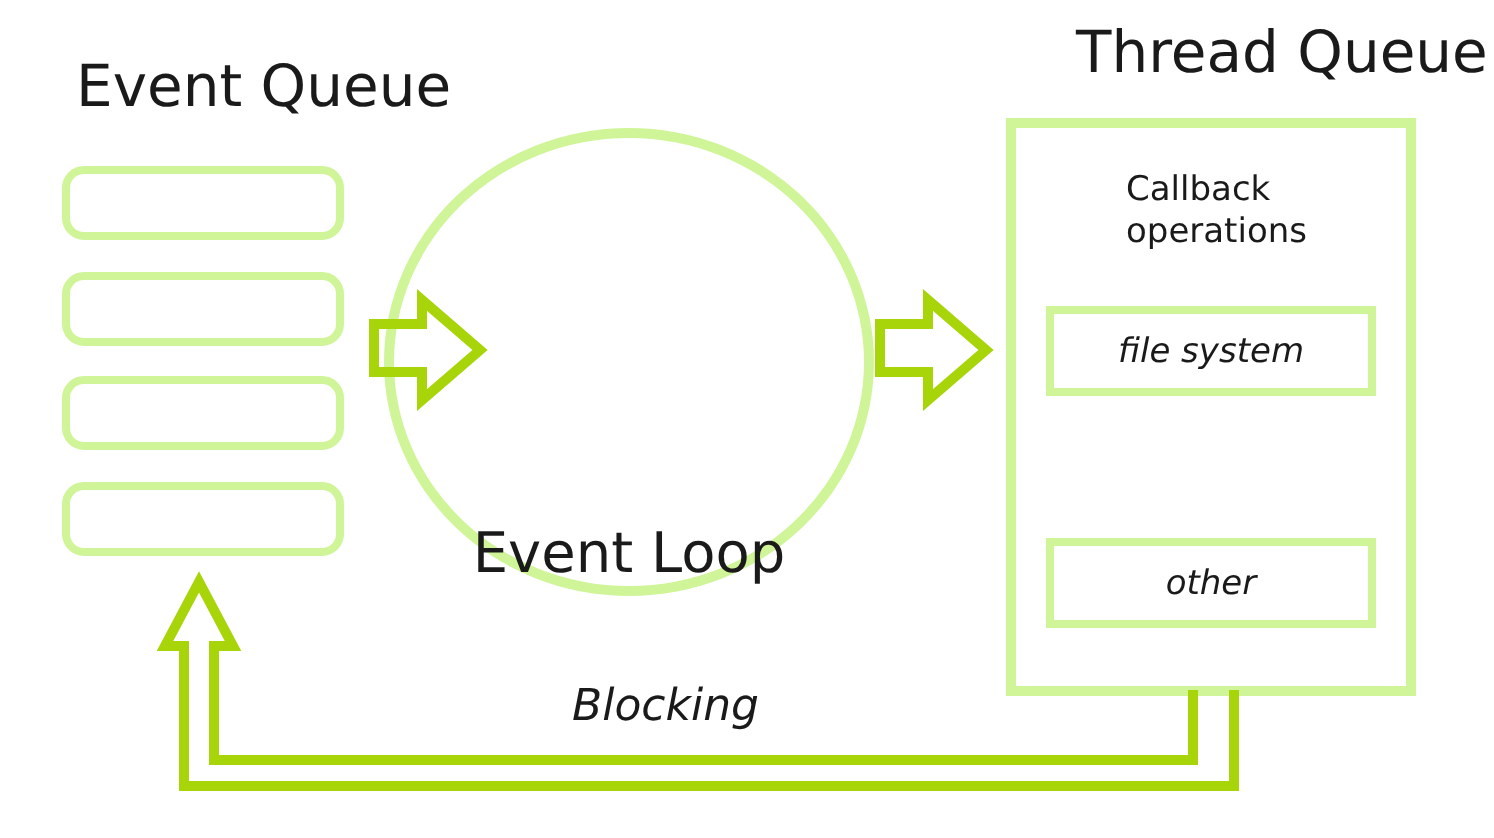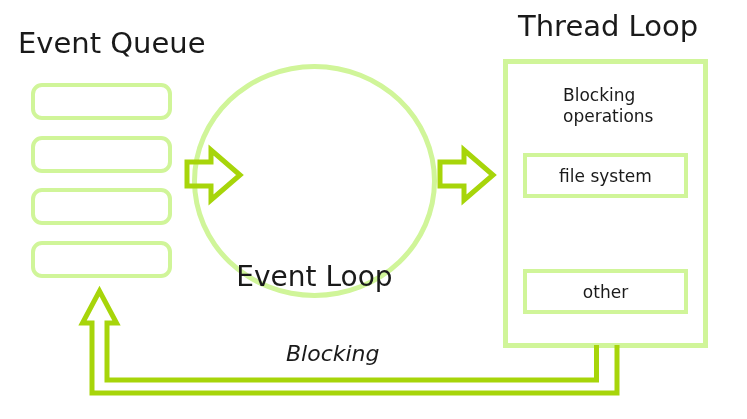--- a/index.html
+++ b/index.html
@@ -19,20 +19,21 @@
     background: var(--background);
     overflow: hidden;
   }
 
   .title {
     position: absolute;
     font-size: 29px;
     line-height: 1.1;
     color: var(--text);
     white-space: nowrap;
+    margin-left: 20px;
   }
   #event-queue-title { left: 18px; top: 28px; }
   #thread-pool-title { left: 518px; top: 11px; }
 
   .queue-slot {
     position: absolute;
     left: 31px;
     width: 141px;
     height: 37px;
     border: 4px solid var(--light-green);
@@ -80,20 +81,21 @@
     position: absolute;
     left: 15px;
     width: 165px;
     height: 45px;
     border: 4px solid var(--light-green);
     display: flex;
     align-items: center;
     justify-content: center;
     font-size: 17px;
     white-space: nowrap;
+    font-style: italic;
   }
   #pool-item-1 { top: 89px; }
   #pool-item-2 { top: 149px; }
   #pool-item-3 { top: 205px; }
 
   #callback-label {
     position: absolute;
     left: 286px;
     top: 341px;
     font-size: 22px;
@@ -115,33 +117,33 @@
     stroke-miterlimit: 10;
   }
 </style>
 </head>
 <body>
 
 <div id="stage">
 
   <div class="title" id="event-queue-title">Event Queue</div>
 
-  <div class="title" id="thread-pool-title">Thread Loop</div>
+  <div class="title" id="thread-pool-title">Thread Queue</div>
 
   <div class="queue-slot" id="queue-slot-1"></div>
   <div class="queue-slot" id="queue-slot-2"></div>
   <div class="queue-slot" id="queue-slot-3"></div>
   <div class="queue-slot" id="queue-slot-4"></div>
 
   <div id="event-loop-circle">
     <span id="event-loop-label">Event Loop</span>
   </div>
 
   <div id="thread-pool-box">
-    <div id="thread-pool-subtitle">Blocking operations</div>
+    <div id="thread-pool-subtitle">Callback operations</div>
     <div class="pool-item" id="pool-item-1">file system</div>
     <div class="pool-item" id="pool-item-3">other</div>
   </div>
 
   <div id="callback-label">Blocking</div>
 
   <svg id="arrow-layer" viewBox="0 0 747 419" xmlns="http://www.w3.org/2000/svg">
 
     <polygon class="arrow-shape" points="187,162 211,162 211,150 240,175 211,200 211,186 187,186"></polygon>
 

